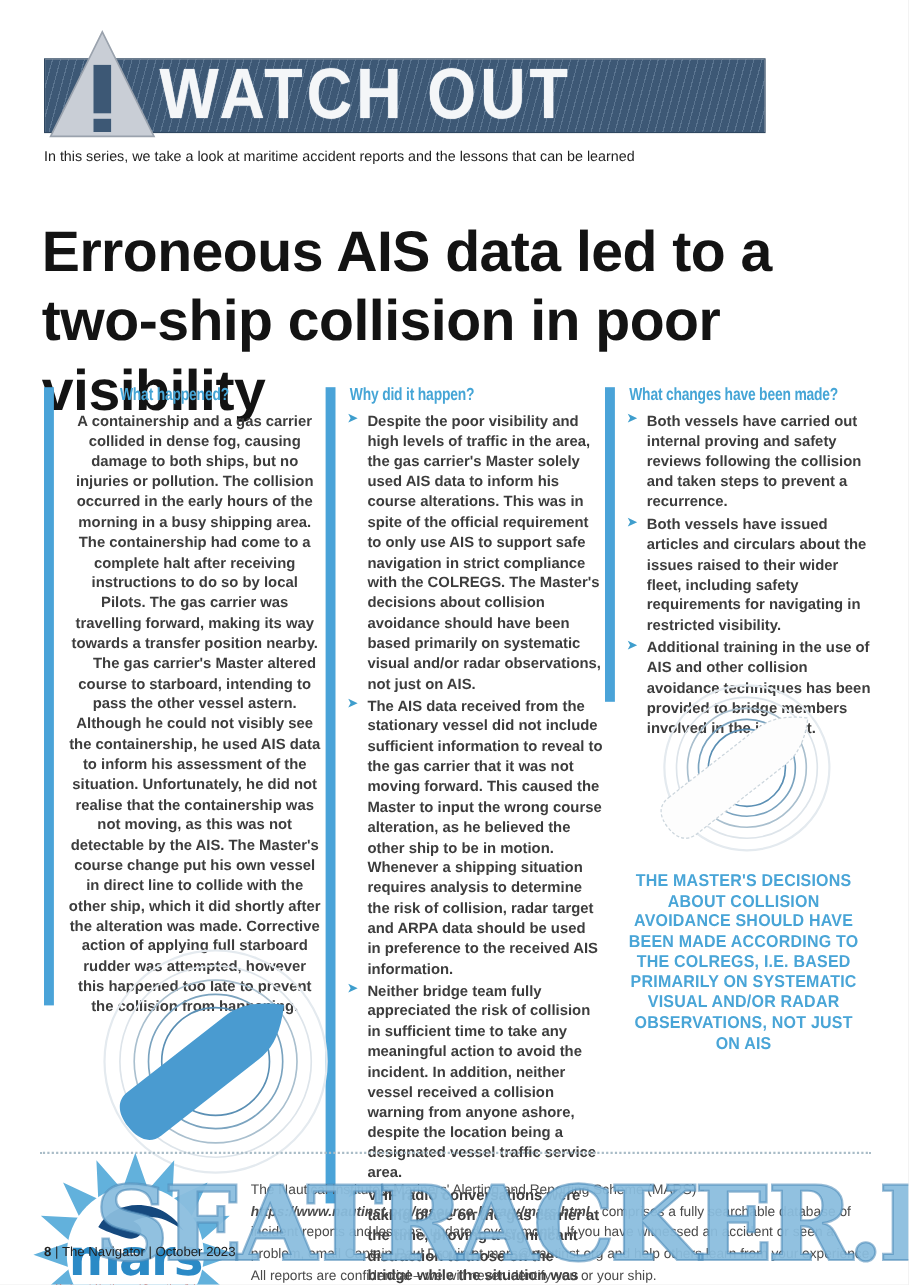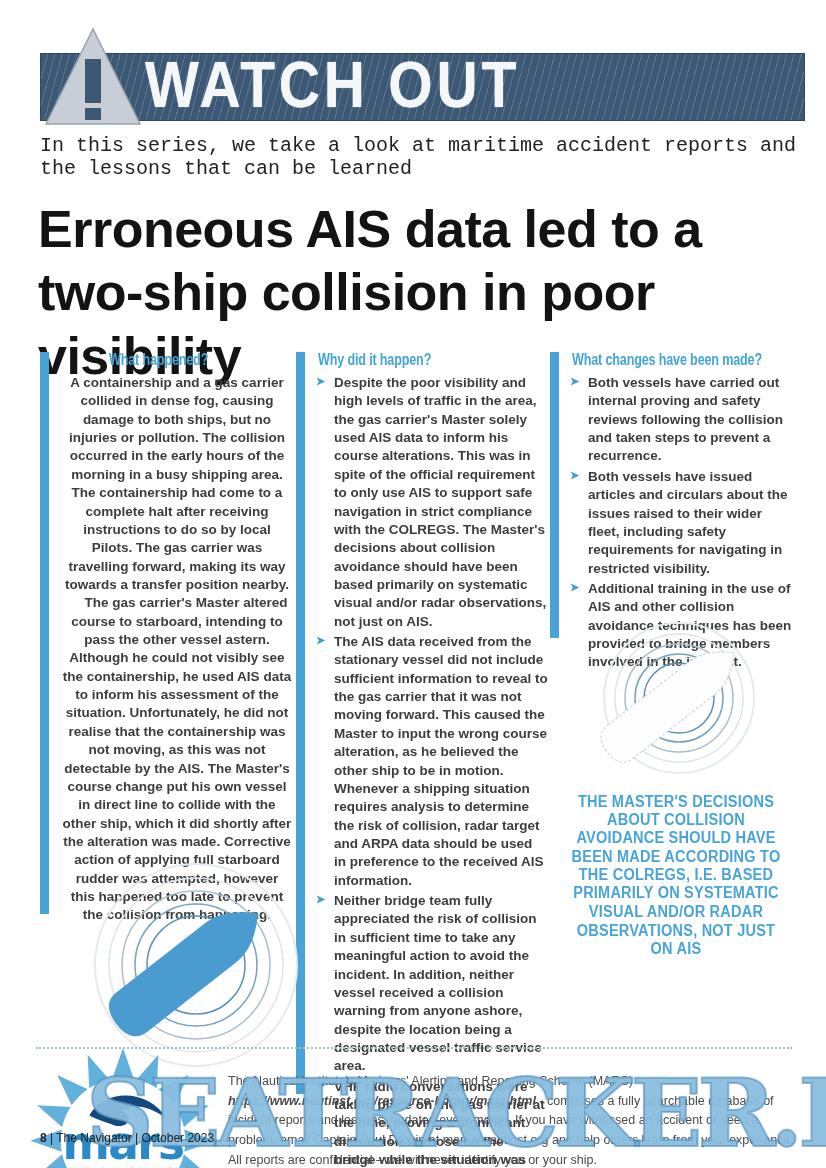--- a/index.html
+++ b/index.html
@@ -4,33 +4,33 @@
 <style>
   * { margin:0; padding:0; box-sizing:border-box; }
   html,body { background:#e8e8e8; }
   .page {
     position:relative; width:826px; height:1168px; margin:0 auto;
     background:#ffffff; overflow:hidden;
     font-family:"Liberation Sans", sans-serif; color:#3d3d3d;
   }
   
   .banner {
-    position:absolute; left:40px; top:53px; width:765px; height:68px;
+    position:absolute; left:40px; top:53px; width:656px; height:68px;
     background:repeating-linear-gradient(105deg,#3d5875 0px,#3d5875 6px,#5b7590 6px,#5b7590 7px);
     border:1px solid #2f4760;
   }
   .banner-title {
     position:absolute; left:104px; top:-6px; color:#f4f6f8;
     font-size:60px; font-weight:900; letter-spacing:4px; white-space:nowrap;
     transform:scale(0.95,1.08); transform-origin:left top;
     text-shadow:0 0 1px #e8edf2;
   }
   .lighthouse { position:absolute; left:2px; top:-27px; }
   .series-intro {
-    position:absolute; left:40px; top:134px; font-size:20px; color:#222;font-family:Liberation Mono, monospace;
+    position:absolute; left:40px; top:134px; font-size:13px; color:#222;
   }
   
   .article-title {
     position:absolute; left:38px; top:198px; width:730px;
     font-size:52px; line-height:1.22; font-weight:700; letter-spacing:-0.5px; color:#131313;
   }
   
   .col { position:absolute; top:350px; }
   .col-1 { left:40px;  width:252px;text-align:center; }
   .col-2 { left:296px; width:252px; }

